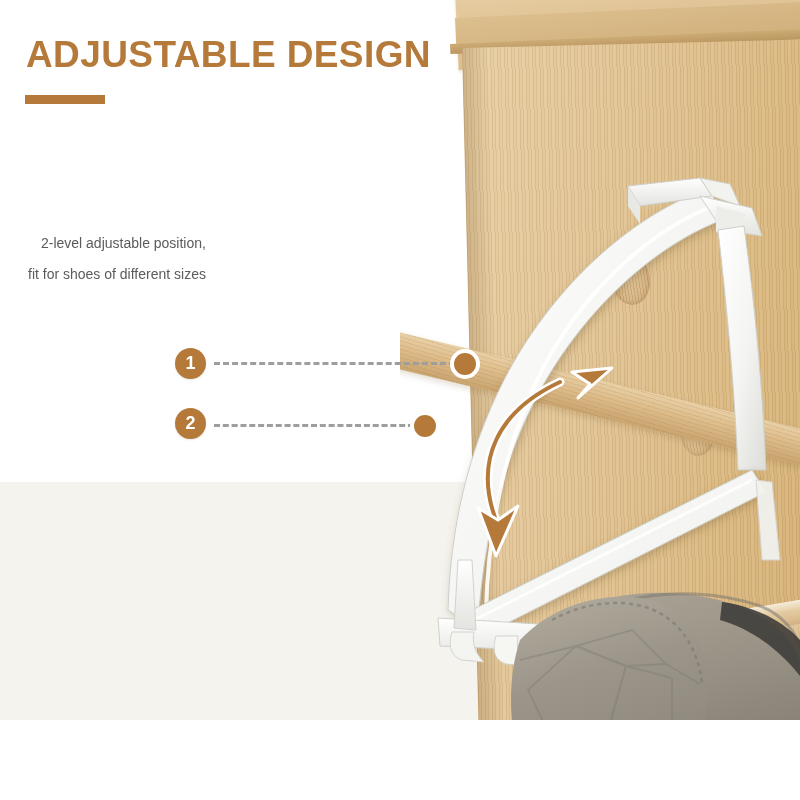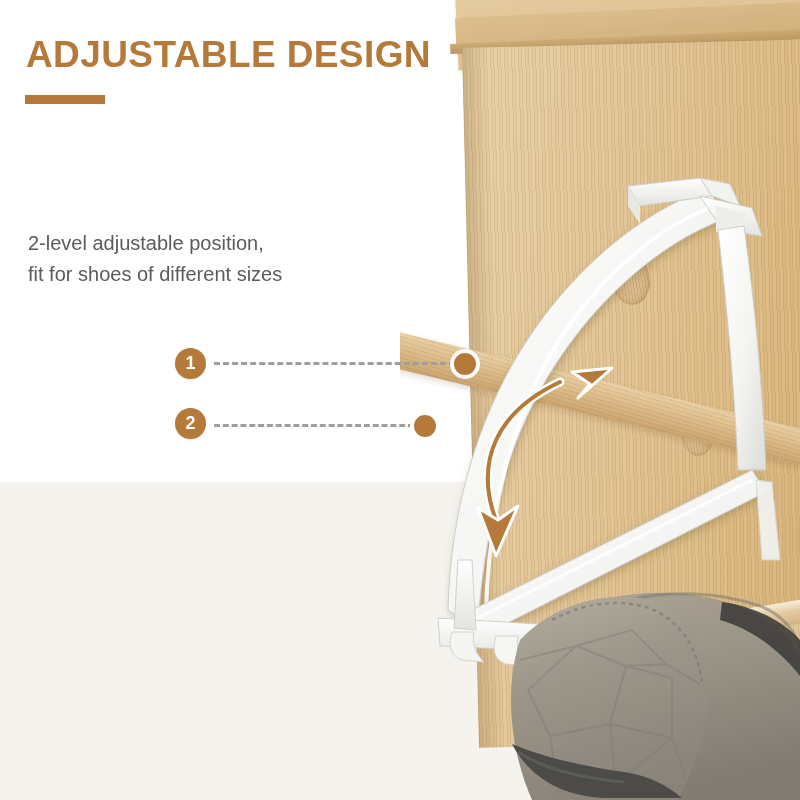--- a/index.html
+++ b/index.html
@@ -4,24 +4,25 @@
 <title>Adjustable Design Product Feature</title>
 <style>
   html, body {
     margin: 0;
     padding: 0;
     background: #ffffff;
   }
   #stage {
     position: relative;
     width: 800px;
-    height: 800px;
+    height: 720px;
     overflow: hidden;
     background: #fef9c3;
     font-family: "Liberation Sans", sans-serif;
+    text-align: right;
     -webkit-font-smoothing: antialiased;
   }
 
   
   .bg-white-top {
     position: absolute;
     left: 0; top: 0;
     width: 800px; height: 482px;
     background: #ffffff;
   }
@@ -192,21 +193,21 @@
   }
   .headline-rule {
     position: absolute;
     left: 25px; top: 95px;
     width: 80px; height: 9px;
     background: #b5793a;
   }
   .subcopy {
     position: absolute;
     left: 28px; top: 228px;
-    font-size: 20px;
+    font-size: 14px;
     line-height: 31px;
     color: #5b5b5b;
     white-space: pre-line;
   }
 
   
   .callout-badge {
     position: absolute;
     width: 31px; height: 31px;
     border-radius: 50%;

